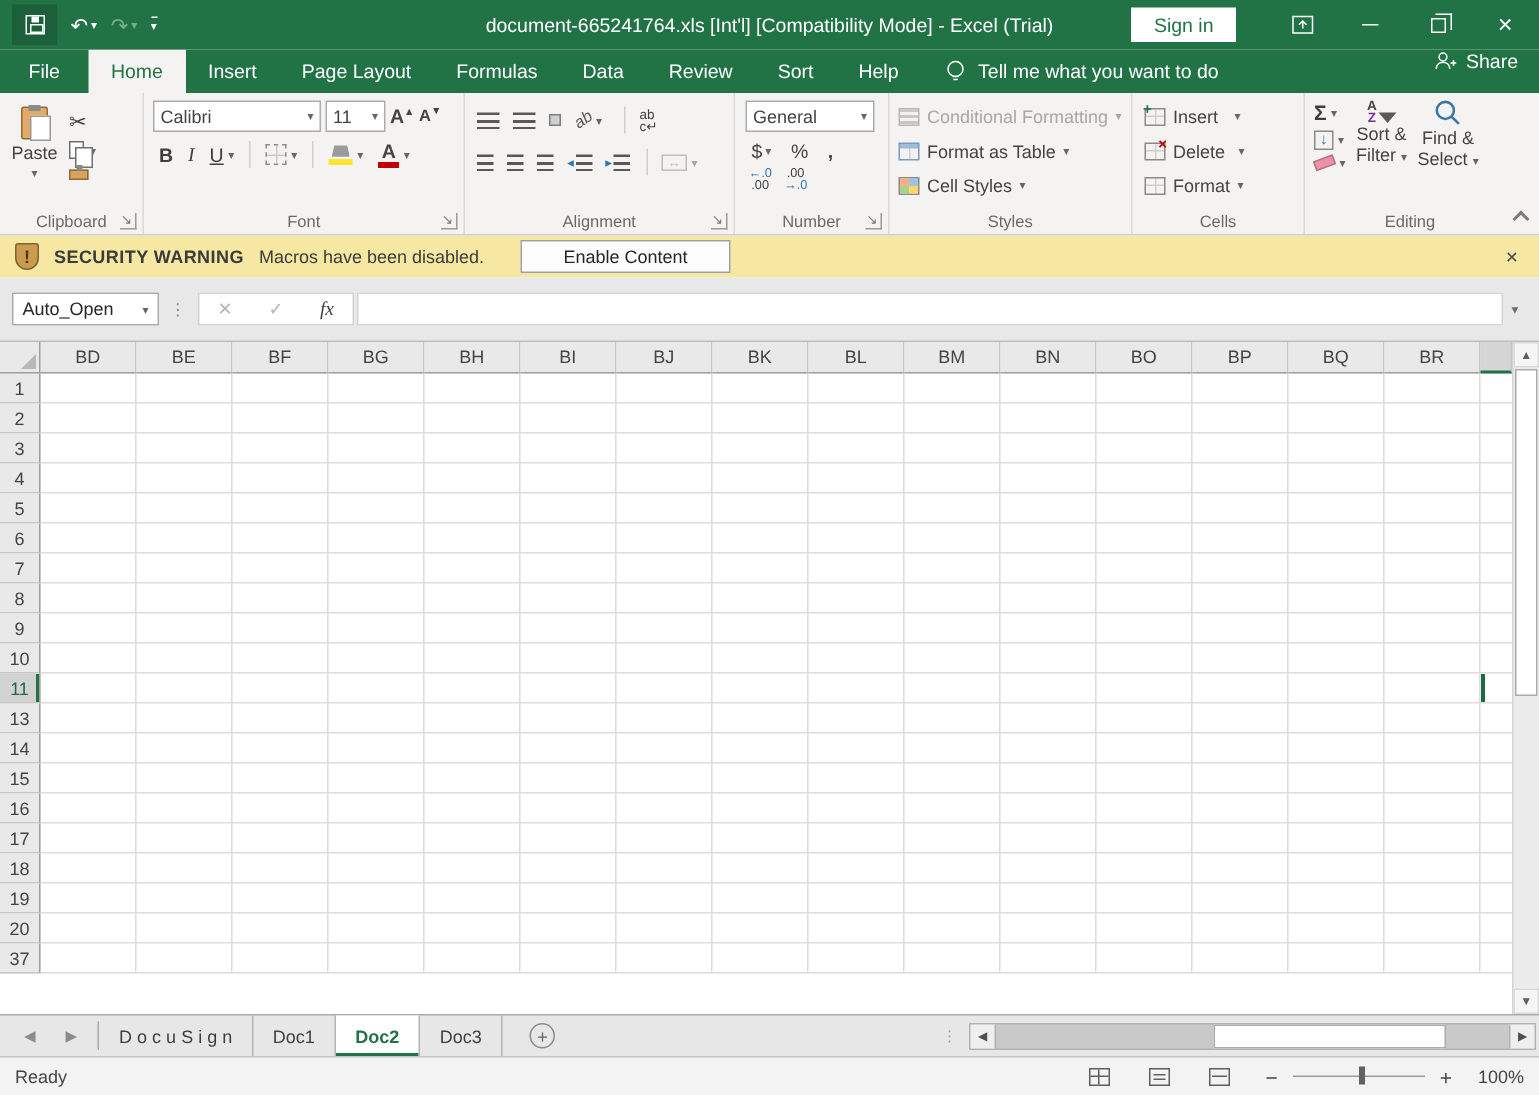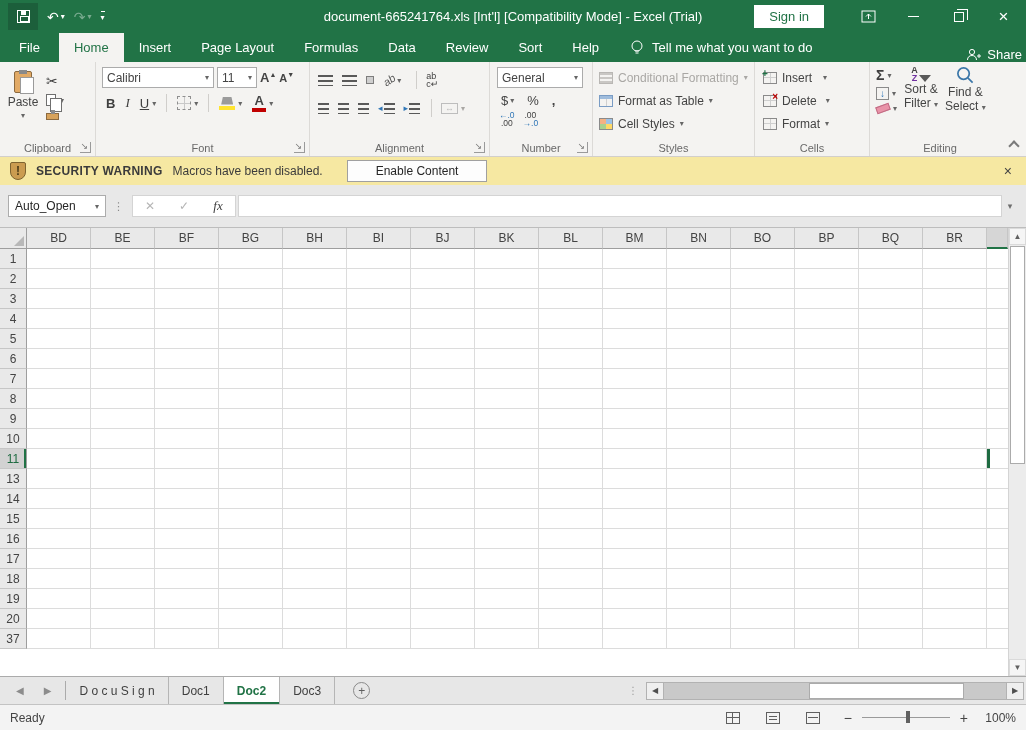--- a/index.html
+++ b/index.html
@@ -23,21 +23,21 @@
   .signin-btn { background:#fff; color:#217346; font-size:13px; padding:4px 15px; margin-right:22px; cursor:default; }
   .tb-btn { width:45px; height:100%; display:flex; align-items:center; justify-content:center; font-size:15px; color:#fff; }
   .restore-ic { width:10px; height:10px; border:1px solid #fff; position:relative; }
   .restore-ic::before { content:""; position:absolute; top:-4px; left:2px; width:10px; height:10px; border:1px solid #fff; border-bottom:none; border-left:none; }
 
   
   .tabrow { height:29px; background:#217346; display:flex; align-items:stretch; color:#fff; font-size:13px; }
   .rtab { display:flex; align-items:center; padding:0 15px; cursor:default; }
   .rtab.active { background:#f4f3f1; color:#217346; }
   .tellme { display:flex; align-items:center; gap:8px; margin-left:16px; }
-  .share-area { margin-left:auto; display:flex; align-items:flex-end; gap:6px; padding-right:4px; }
+  .share-area { margin-left:auto; display:flex; align-items:flex-start; gap:6px; padding-right:14px; }
 
   
   .ribbon { height:95px; background:#f4f3f1; border-bottom:1px solid #d2cfcb; display:flex; position:relative; color:#444; }
   .rgroup { position:relative; border-right:1px solid #dcdad7; height:100%; padding-top:5px; }
   .glabel { position:absolute; bottom:2px; left:0; right:0; text-align:center; font-size:11px; color:#696969; }
   .launcher { position:absolute; bottom:3px; right:4px; font-size:9px; color:#7a7a7a; line-height:9px; border-right:1px solid #9a9a9a; border-bottom:1px solid #9a9a9a; padding:0 2px 1px 0; }
   .dd { font-size:8px; color:#666; }
   .gray { color:#a9a7a4; }
   
   .g-clip { width:96px; display:flex; }

